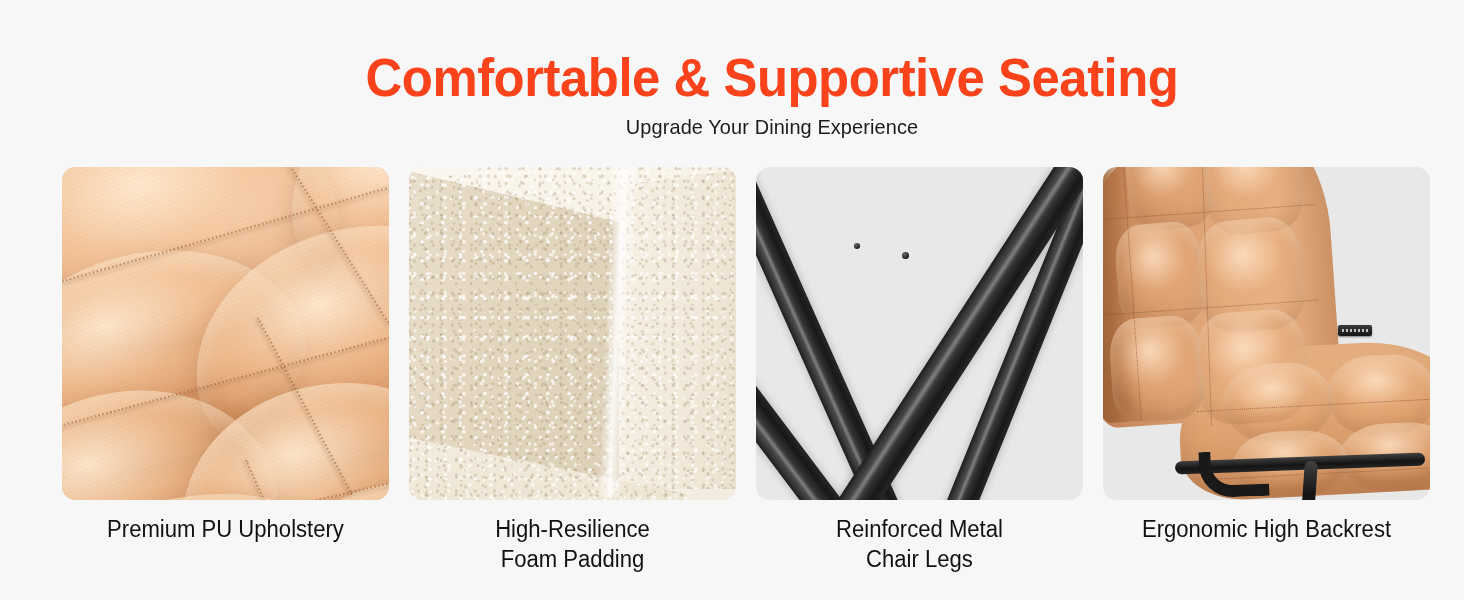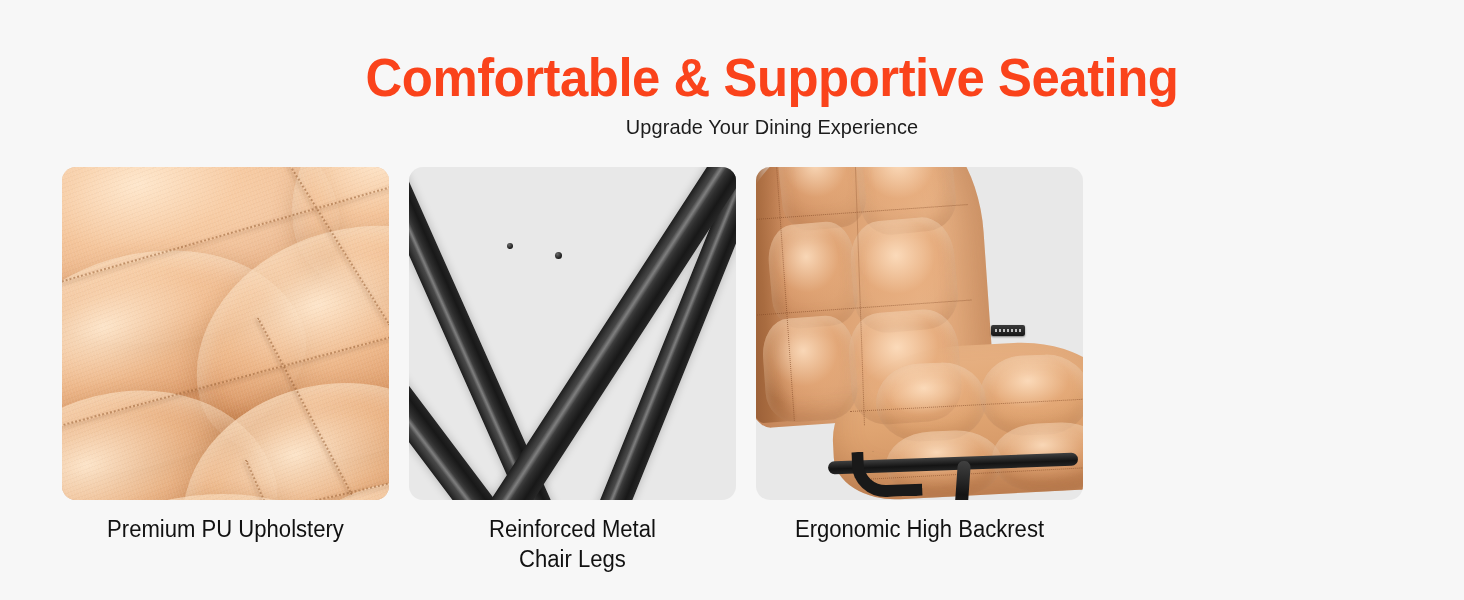--- a/index.html
+++ b/index.html
@@ -429,20 +429,40 @@
         <div class="seam s2"></div>
         <div class="seam s3"></div>
         <div class="seam s4"></div>
         <div class="seam s5"></div>
         <div class="seam s6"></div>
         <div class="grain"></div>
       </div>
       <div class="caption">Premium PU Upholstery</div>
     </div>
 
+    <div class="panel">
+      <div class="thumb foam">
+        <div class="foam-bg"></div>
+        <div class="foam-top">
+          <div class="cells"></div>
+        </div>
+        <div class="foam-left">
+          <div class="cells dense"></div>
+        </div>
+        <div class="foam-right">
+          <div class="cells"></div>
+        </div>
+        <div class="foam-slab">
+          <div class="cells"></div>
+        </div>
+        <div class="foam-edge"></div>
+      </div>
+      <div class="caption">High-Resilience
+Foam Padding</div>
+    </div>
 
     <div class="panel">
       <div class="thumb legs">
         <div class="metal-bar b3"></div>
         <div class="metal-bar b4"></div>
         <div class="metal-bar b1"></div>
         <div class="metal-bar b2"></div>
         <div class="bolt"></div>
         <div class="bolt b-low"></div>
       </div>

